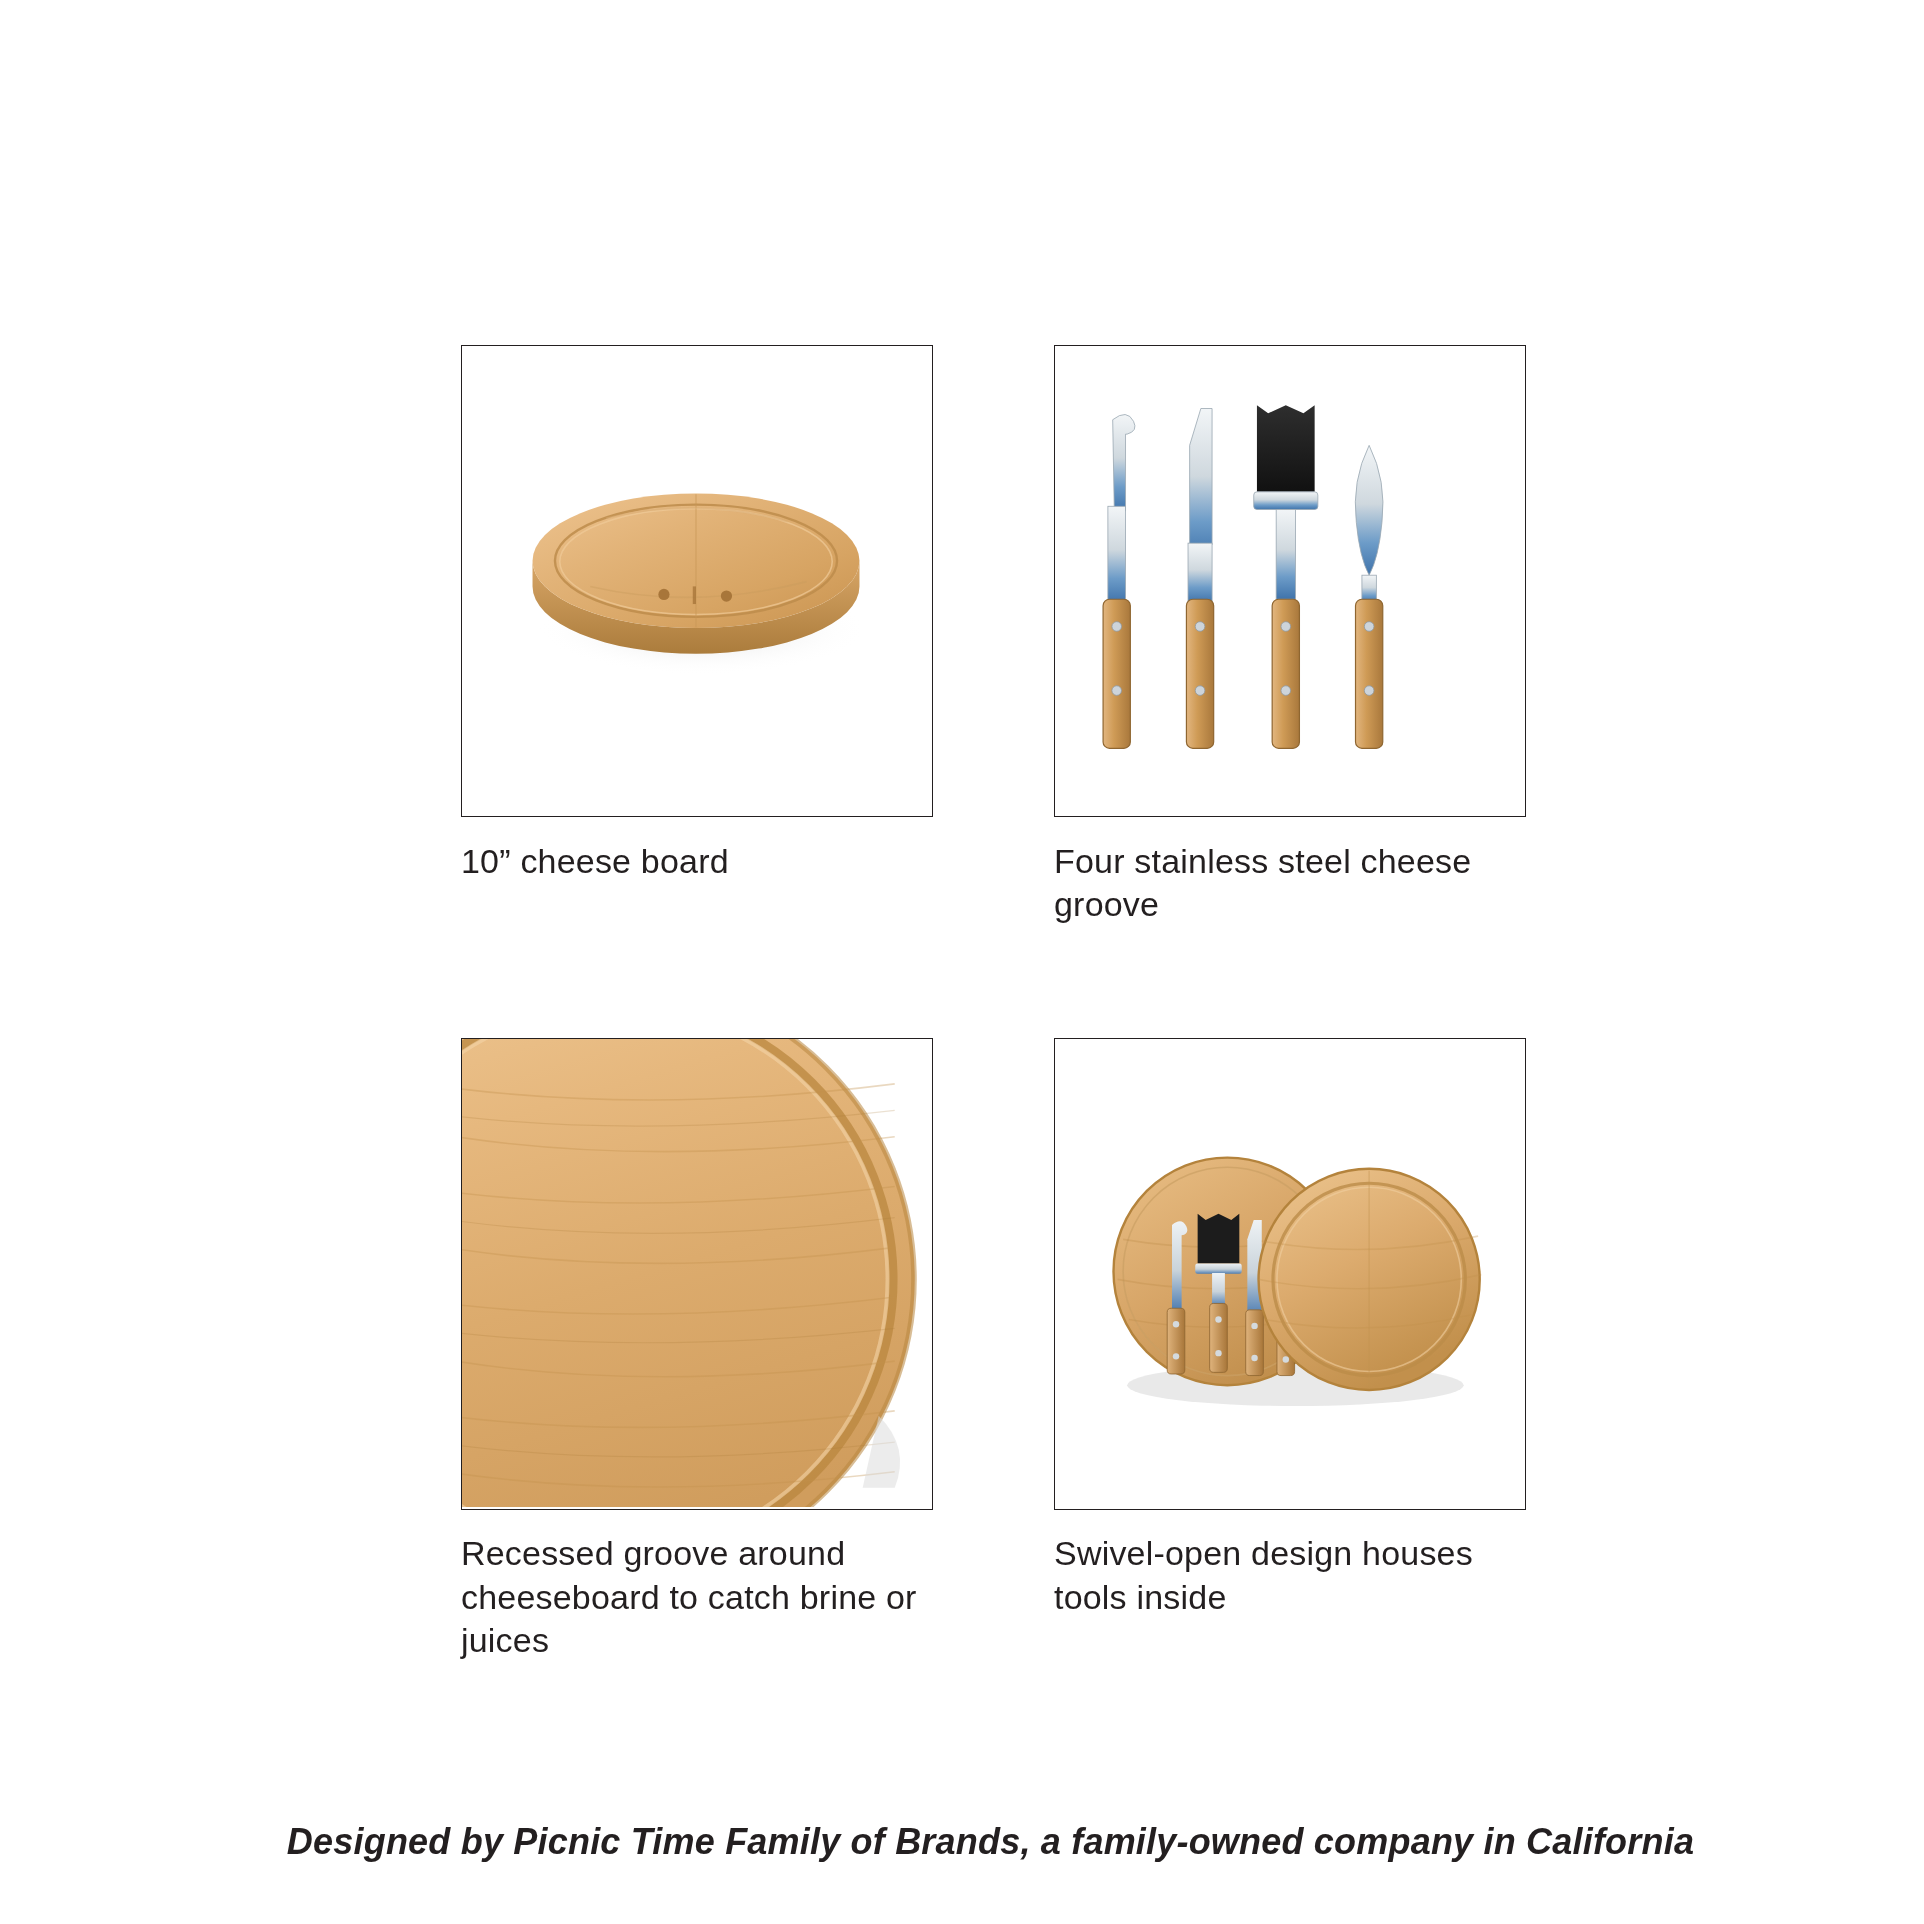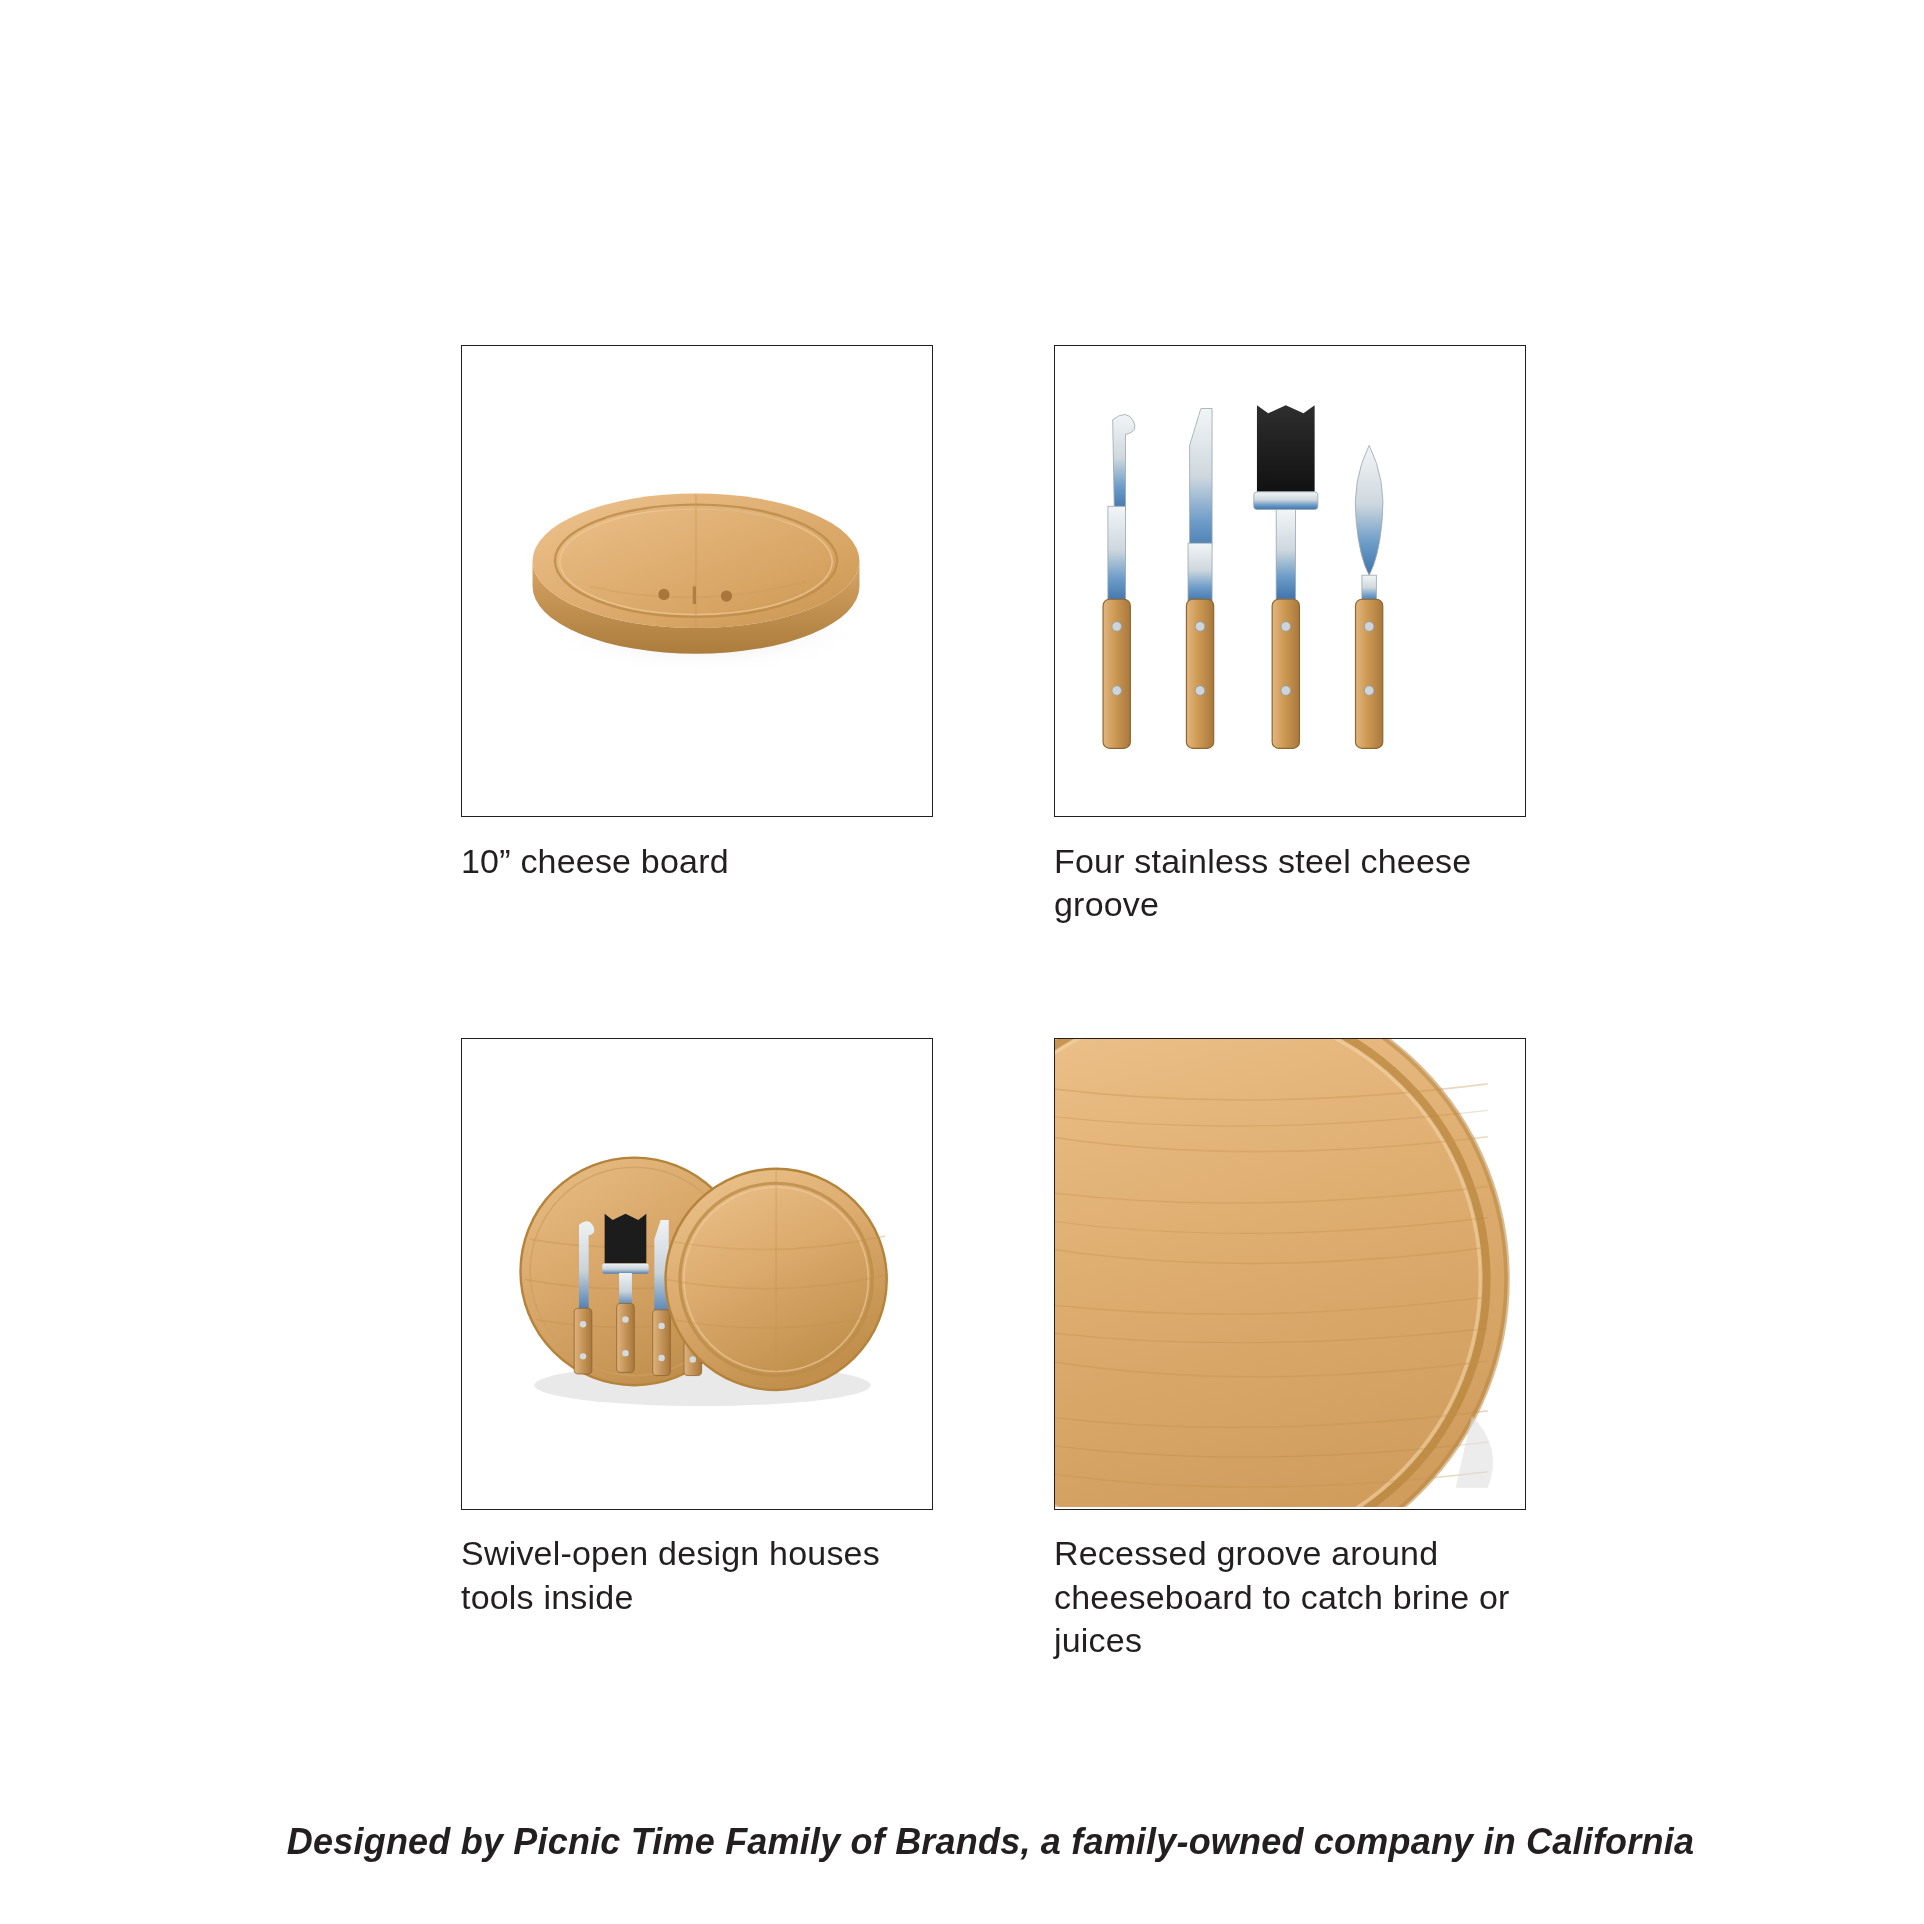--- a/index.html
+++ b/index.html
@@ -188,104 +188,20 @@
       </div>
 
     </div>
 
     <div class="row row-2">
 
       <div class="cell">
         <div class="frame">
           <svg width="468" height="468" viewBox="0 0 584 584">
             <defs>
-              <linearGradient id="baseWood" x1="0" y1="0" x2="0.6" y2="1">
-                <stop offset="0%" stop-color="#e9bf86"></stop>
-                <stop offset="55%" stop-color="#d7a567"></stop>
-                <stop offset="100%" stop-color="#c18f4d"></stop>
-              </linearGradient>
-              <linearGradient id="lidWood" x1="0" y1="0" x2="0.5" y2="1">
-                <stop offset="0%" stop-color="#edc690"></stop>
-                <stop offset="50%" stop-color="#dcab6e"></stop>
-                <stop offset="100%" stop-color="#c2904c"></stop>
-              </linearGradient>
-              <linearGradient id="steelG2" x1="0" y1="0" x2="0" y2="1">
-                <stop offset="0%" stop-color="#eef2f5"></stop>
-                <stop offset="55%" stop-color="#c9d3da"></stop>
-                <stop offset="100%" stop-color="#4c7cb2"></stop>
-              </linearGradient>
-              <linearGradient id="handleG2" x1="0" y1="0" x2="1" y2="0">
-                <stop offset="0%" stop-color="#dfb37c"></stop>
-                <stop offset="100%" stop-color="#a87639"></stop>
-              </linearGradient>
-            </defs>
-            <rect x="0" y="0" width="584" height="584" fill="#ffffff"></rect>
-
-            <ellipse cx="300" cy="432" rx="210" ry="26" fill="#c9c9c9" opacity="0.4"></ellipse>
-
-            <g>
-              <circle cx="215" cy="290" r="142" fill="url(#baseWood)" stroke="#b4833c" stroke-width="3"></circle>
-              <circle cx="215" cy="290" r="130" fill="none" stroke="#caa064" stroke-width="2" opacity="0.7"></circle>
-              <g opacity="0.3" stroke="#bb8a46" stroke-width="2" fill="none">
-                <path d="M 85 250 q 130 22 260 -6"></path>
-                <path d="M 78 300 q 138 26 274 -6"></path>
-                <path d="M 92 350 q 126 22 248 -6"></path>
-              </g>
-
-              <g>
-                <path d="M 178 218 l 10 8 l 16 -8 l 16 8 l 10 -8 l 0 62 l -52 0 Z" fill="#1c1c1c"></path>
-                <rect x="175" y="280" width="58" height="13" rx="3" fill="url(#steelG2)"></rect>
-                <rect x="196" y="292" width="16" height="42" fill="url(#steelG2)"></rect>
-                <rect x="193" y="330" width="22" height="86" rx="5" fill="url(#handleG2)" stroke="#8d6430"></rect>
-                <circle cx="204" cy="350" r="4" fill="#d4dade"></circle>
-                <circle cx="204" cy="392" r="4" fill="#d4dade"></circle>
-              </g>
-
-              <g>
-                <path d="M 146 232 q 12 -10 18 2 q 4 9 -6 11 l 0 94 l -12 0 Z" fill="url(#steelG2)"></path>
-                <rect x="140" y="336" width="22" height="82" rx="5" fill="url(#handleG2)" stroke="#8d6430"></rect>
-                <circle cx="151" cy="356" r="4" fill="#d4dade"></circle>
-                <circle cx="151" cy="396" r="4" fill="#d4dade"></circle>
-              </g>
-
-              <g>
-                <path d="M 248 226 l 10 0 l 0 112 l -18 8 l 0 -96 Z" fill="url(#steelG2)"></path>
-                <rect x="238" y="338" width="22" height="82" rx="5" fill="url(#handleG2)" stroke="#8d6430"></rect>
-                <circle cx="249" cy="358" r="4" fill="#d4dade"></circle>
-                <circle cx="249" cy="398" r="4" fill="#d4dade"></circle>
-              </g>
-
-              <g>
-                <path d="M 288 244 q 14 32 10 64 q -3 28 -10 42 q -7 -14 -10 -42 q -4 -32 10 -64 Z" fill="url(#steelG2)"></path>
-                <rect x="277" y="344" width="22" height="76" rx="5" fill="url(#handleG2)" stroke="#8d6430"></rect>
-                <circle cx="288" cy="362" r="4" fill="#d4dade"></circle>
-                <circle cx="288" cy="400" r="4" fill="#d4dade"></circle>
-              </g>
-            </g>
-
-            <g>
-              <circle cx="392" cy="300" r="138" fill="url(#lidWood)" stroke="#b4833c" stroke-width="3"></circle>
-              <circle cx="392" cy="300" r="120" fill="none" stroke="#bb8c48" stroke-width="4" opacity="0.8"></circle>
-              <circle cx="392" cy="300" r="115" fill="none" stroke="#f0cfa0" stroke-width="2" opacity="0.6"></circle>
-              <g opacity="0.3" stroke="#c1904b" stroke-width="2" fill="none">
-                <path d="M 258 252 q 134 24 270 -6"></path>
-                <path d="M 254 300 q 138 26 278 -6"></path>
-                <path d="M 262 350 q 130 24 258 -6"></path>
-              </g>
-              <path d="M 392 164 L 392 436" stroke="#c2934f" stroke-width="2" opacity="0.35"></path>
-            </g>
-          </svg>
-        </div>
-        <div class="caption">Swivel-open design houses tools inside</div>
-      </div>
-
-      <div class="cell">
-        <div class="frame">
-          <svg width="468" height="468" viewBox="0 0 584 584">
-            <defs>
               <linearGradient id="woodCloseG" x1="0" y1="0" x2="0.3" y2="1">
                 <stop offset="0%" stop-color="#efc793"></stop>
                 <stop offset="30%" stop-color="#e6b87e"></stop>
                 <stop offset="60%" stop-color="#dcab6d"></stop>
                 <stop offset="100%" stop-color="#d09d5d"></stop>
               </linearGradient>
             </defs>
             <rect x="0" y="0" width="584" height="584" fill="#ffffff"></rect>
 
             <circle cx="190" cy="300" r="375" fill="url(#woodCloseG)"></circle>
@@ -311,19 +227,103 @@
               <path d="M -20 365 q 250 30 560 -4"></path>
               <path d="M -20 505 q 250 34 560 -2"></path>
             </g>
 
             <path d="M 520 470 q 40 40 20 90 l -40 0 Z" fill="#d9d9d9" opacity="0.5"></path>
           </svg>
         </div>
         <div class="caption">Recessed groove around cheeseboard to catch brine or juices</div>
       </div>
 
+      <div class="cell">
+        <div class="frame">
+          <svg width="468" height="468" viewBox="0 0 584 584">
+            <defs>
+              <linearGradient id="baseWood" x1="0" y1="0" x2="0.6" y2="1">
+                <stop offset="0%" stop-color="#e9bf86"></stop>
+                <stop offset="55%" stop-color="#d7a567"></stop>
+                <stop offset="100%" stop-color="#c18f4d"></stop>
+              </linearGradient>
+              <linearGradient id="lidWood" x1="0" y1="0" x2="0.5" y2="1">
+                <stop offset="0%" stop-color="#edc690"></stop>
+                <stop offset="50%" stop-color="#dcab6e"></stop>
+                <stop offset="100%" stop-color="#c2904c"></stop>
+              </linearGradient>
+              <linearGradient id="steelG2" x1="0" y1="0" x2="0" y2="1">
+                <stop offset="0%" stop-color="#eef2f5"></stop>
+                <stop offset="55%" stop-color="#c9d3da"></stop>
+                <stop offset="100%" stop-color="#4c7cb2"></stop>
+              </linearGradient>
+              <linearGradient id="handleG2" x1="0" y1="0" x2="1" y2="0">
+                <stop offset="0%" stop-color="#dfb37c"></stop>
+                <stop offset="100%" stop-color="#a87639"></stop>
+              </linearGradient>
+            </defs>
+            <rect x="0" y="0" width="584" height="584" fill="#ffffff"></rect>
+
+            <ellipse cx="300" cy="432" rx="210" ry="26" fill="#c9c9c9" opacity="0.4"></ellipse>
+
+            <g>
+              <circle cx="215" cy="290" r="142" fill="url(#baseWood)" stroke="#b4833c" stroke-width="3"></circle>
+              <circle cx="215" cy="290" r="130" fill="none" stroke="#caa064" stroke-width="2" opacity="0.7"></circle>
+              <g opacity="0.3" stroke="#bb8a46" stroke-width="2" fill="none">
+                <path d="M 85 250 q 130 22 260 -6"></path>
+                <path d="M 78 300 q 138 26 274 -6"></path>
+                <path d="M 92 350 q 126 22 248 -6"></path>
+              </g>
+
+              <g>
+                <path d="M 178 218 l 10 8 l 16 -8 l 16 8 l 10 -8 l 0 62 l -52 0 Z" fill="#1c1c1c"></path>
+                <rect x="175" y="280" width="58" height="13" rx="3" fill="url(#steelG2)"></rect>
+                <rect x="196" y="292" width="16" height="42" fill="url(#steelG2)"></rect>
+                <rect x="193" y="330" width="22" height="86" rx="5" fill="url(#handleG2)" stroke="#8d6430"></rect>
+                <circle cx="204" cy="350" r="4" fill="#d4dade"></circle>
+                <circle cx="204" cy="392" r="4" fill="#d4dade"></circle>
+              </g>
+
+              <g>
+                <path d="M 146 232 q 12 -10 18 2 q 4 9 -6 11 l 0 94 l -12 0 Z" fill="url(#steelG2)"></path>
+                <rect x="140" y="336" width="22" height="82" rx="5" fill="url(#handleG2)" stroke="#8d6430"></rect>
+                <circle cx="151" cy="356" r="4" fill="#d4dade"></circle>
+                <circle cx="151" cy="396" r="4" fill="#d4dade"></circle>
+              </g>
+
+              <g>
+                <path d="M 248 226 l 10 0 l 0 112 l -18 8 l 0 -96 Z" fill="url(#steelG2)"></path>
+                <rect x="238" y="338" width="22" height="82" rx="5" fill="url(#handleG2)" stroke="#8d6430"></rect>
+                <circle cx="249" cy="358" r="4" fill="#d4dade"></circle>
+                <circle cx="249" cy="398" r="4" fill="#d4dade"></circle>
+              </g>
+
+              <g>
+                <path d="M 288 244 q 14 32 10 64 q -3 28 -10 42 q -7 -14 -10 -42 q -4 -32 10 -64 Z" fill="url(#steelG2)"></path>
+                <rect x="277" y="344" width="22" height="76" rx="5" fill="url(#handleG2)" stroke="#8d6430"></rect>
+                <circle cx="288" cy="362" r="4" fill="#d4dade"></circle>
+                <circle cx="288" cy="400" r="4" fill="#d4dade"></circle>
+              </g>
+            </g>
+
+            <g>
+              <circle cx="392" cy="300" r="138" fill="url(#lidWood)" stroke="#b4833c" stroke-width="3"></circle>
+              <circle cx="392" cy="300" r="120" fill="none" stroke="#bb8c48" stroke-width="4" opacity="0.8"></circle>
+              <circle cx="392" cy="300" r="115" fill="none" stroke="#f0cfa0" stroke-width="2" opacity="0.6"></circle>
+              <g opacity="0.3" stroke="#c1904b" stroke-width="2" fill="none">
+                <path d="M 258 252 q 134 24 270 -6"></path>
+                <path d="M 254 300 q 138 26 278 -6"></path>
+                <path d="M 262 350 q 130 24 258 -6"></path>
+              </g>
+              <path d="M 392 164 L 392 436" stroke="#c2934f" stroke-width="2" opacity="0.35"></path>
+            </g>
+          </svg>
+        </div>
+        <div class="caption">Swivel-open design houses tools inside</div>
+      </div>
+
     </div>
   </div>
 
   <div class="footer">Designed by Picnic Time Family of Brands, a family-owned company in California</div>
 
 </div>
 
 
 </body></html>

